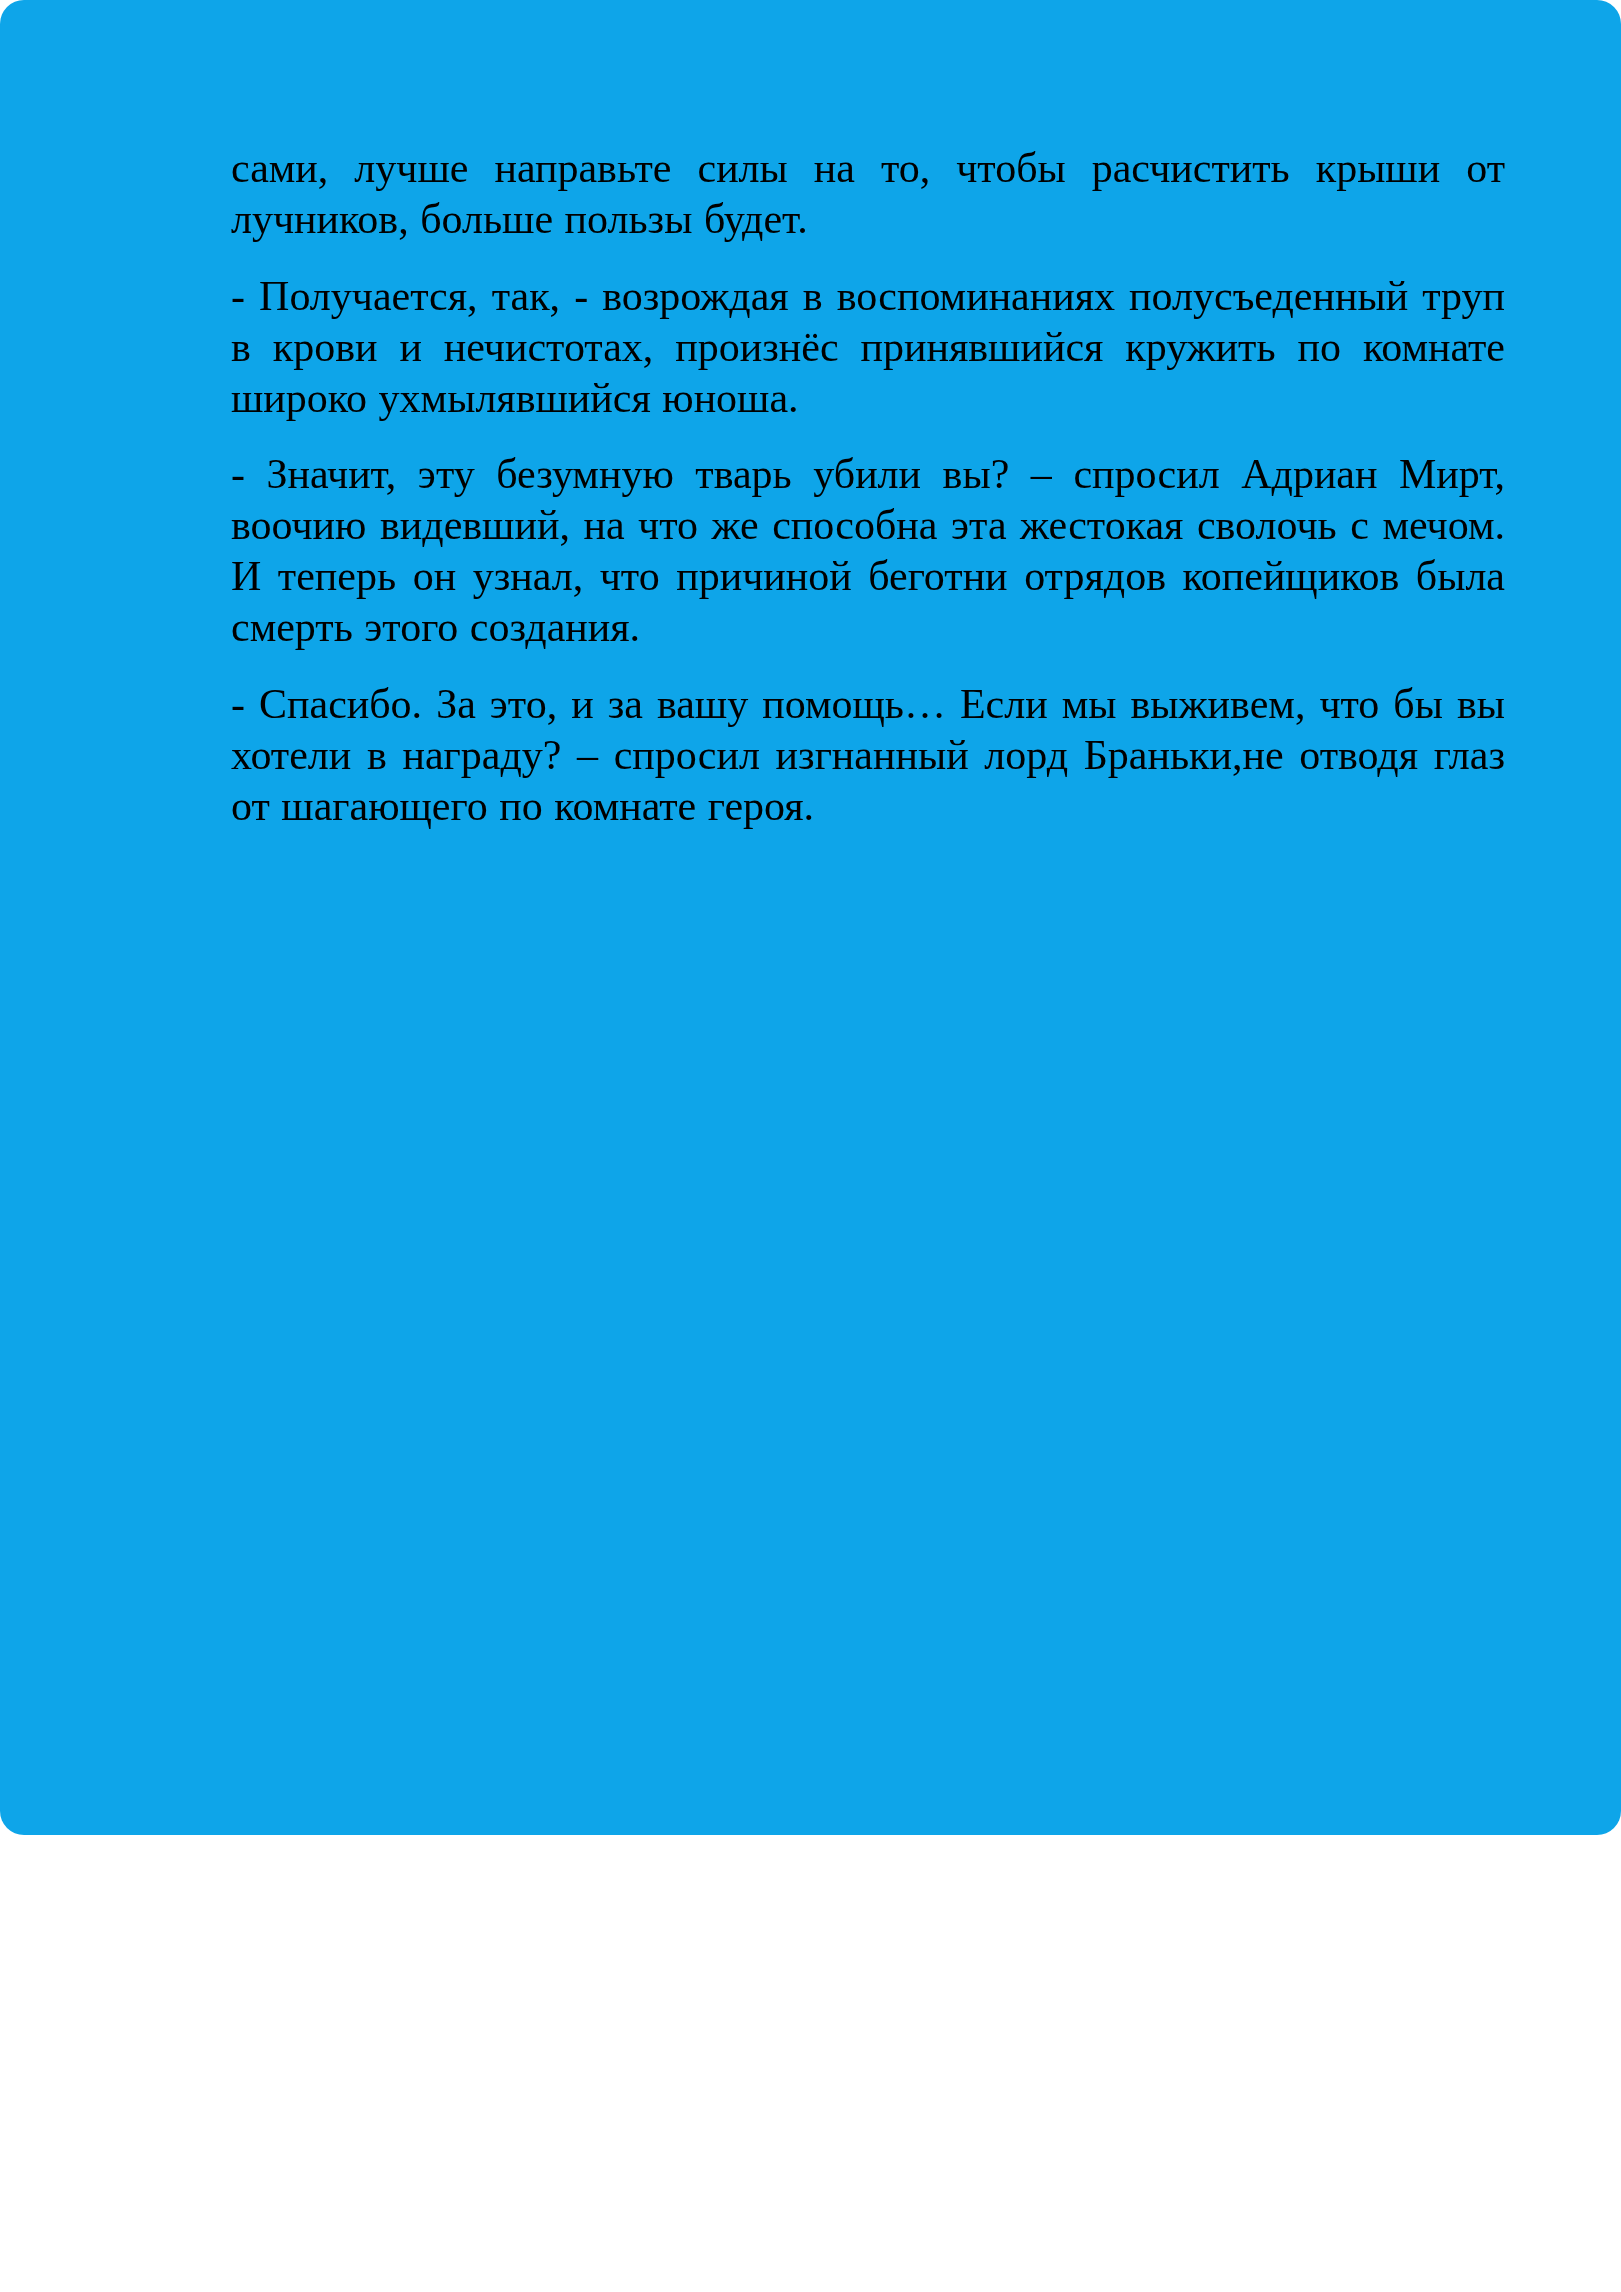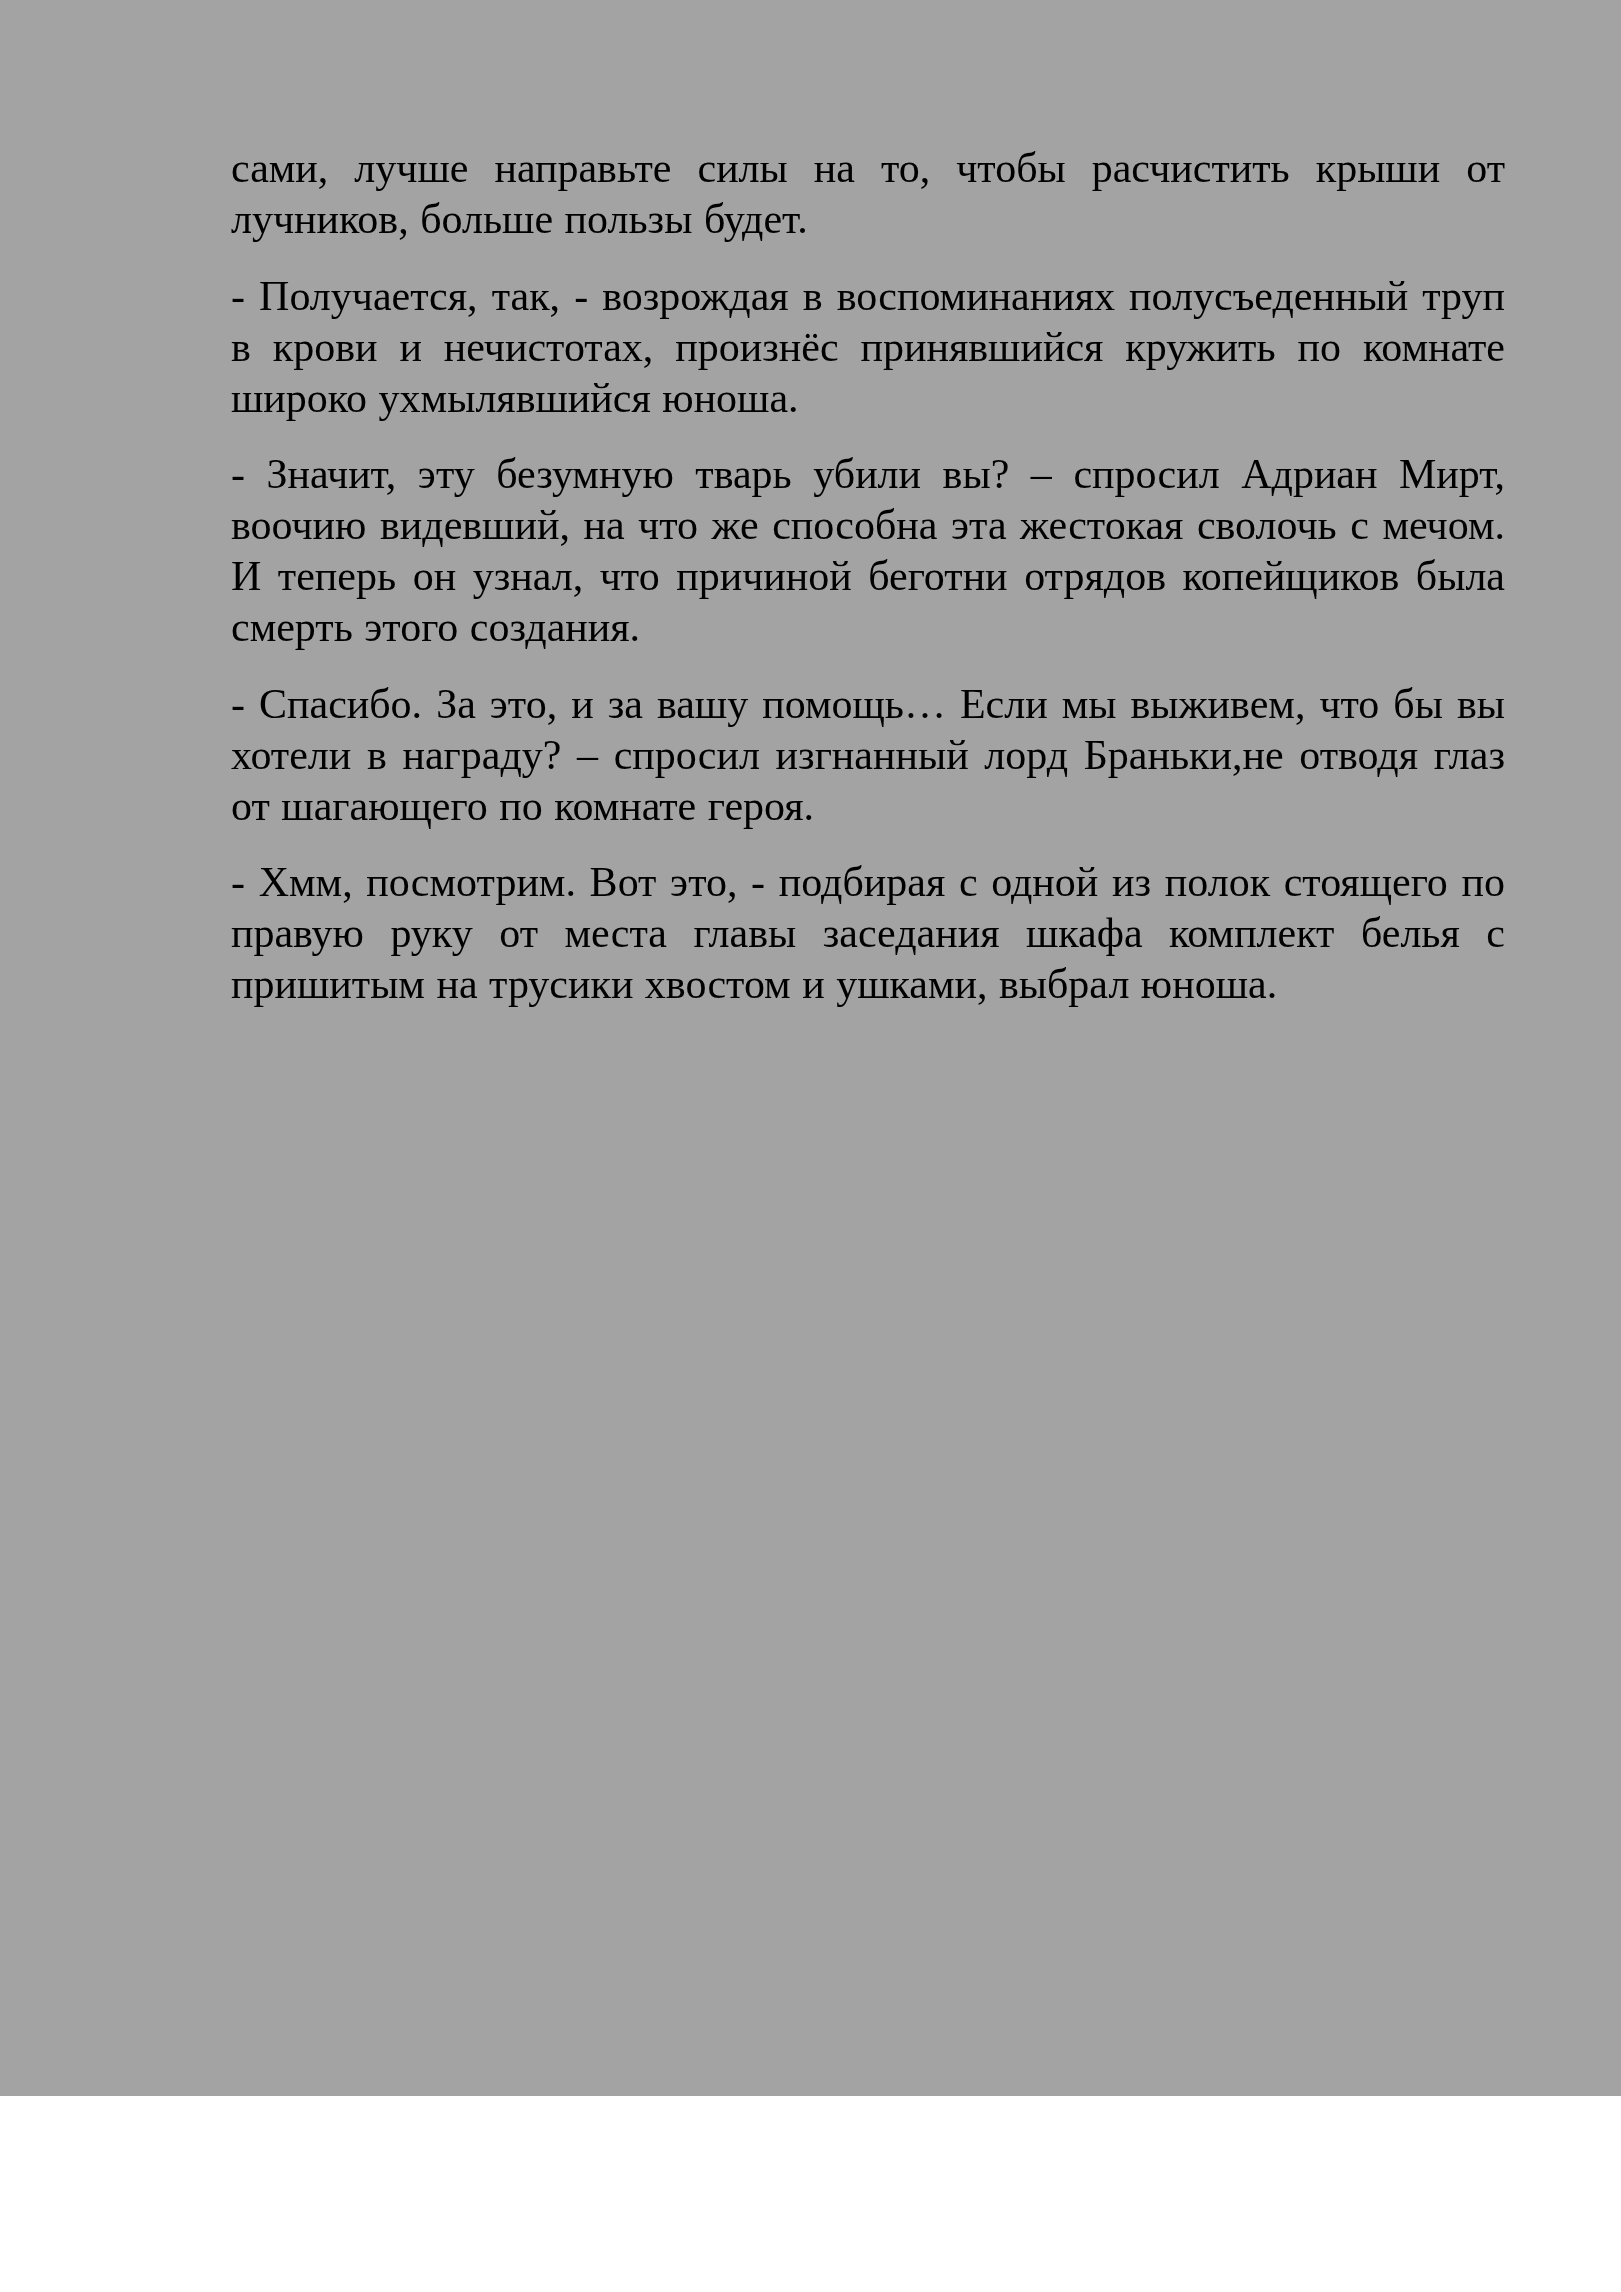--- a/index.html
+++ b/index.html
@@ -3,25 +3,26 @@
 <meta charset="utf-8">
 <style>
   html, body {
     margin: 0;
     padding: 0;
     background: #ffffff;
   }
   .page {
     position: relative;
     width: 1621px;
-    height: 2096px;
-    background: #a3a3a3;
+    height: 1835px;
+    background: #0ea5e9;
     overflow: hidden;
     font-family: "Liberation Serif", serif;
     color: #000000;
+    border-radius: 24px;
   }
   .text-block {
     position: absolute;
     left: 231px;
     top: 143px;
     width: 1274px;
   }
   .body-paragraph {
     margin: 0 0 25.5px 0;
     font-size: 42px;
@@ -47,20 +48,19 @@
 </style>
 </head>
 <body>
 
 <div class="page">
   <div class="text-block">
     <p class="body-paragraph">сами, лучше направьте силы на то, чтобы расчистить крыши от лучников, больше пользы будет.</p>
     <p class="body-paragraph">- Получается, так, - возрождая в воспоминаниях полусъеденный труп в крови и нечистотах, произнёс принявшийся кружить по комнате широко ухмылявшийся юноша.</p>
     <p class="body-paragraph">- Значит, эту безумную тварь убили вы? – спросил Адриан Мирт, воочию видевший, на что же способна эта жестокая сволочь с мечом. И теперь он узнал, что причиной беготни отрядов копейщиков была смерть этого создания.</p>
     <p class="body-paragraph">- Спасибо. За это, и за вашу помощь… Если мы выживем, что бы вы хотели в награду? – спросил изгнанный лорд Браньки,не отводя глаз от шагающего по комнате героя.</p>
-    <p class="body-paragraph">- Хмм, посмотрим. Вот это, - подбирая с одной из полок стоящего по правую руку от места главы заседания шкафа комплект белья с пришитым на трусики хвостом и ушками, выбрал юноша.</p>
   </div>
 
   <div class="page-footer">
     <span class="page-number">214</span>
   </div>
 </div>
 
 
 </body></html>

